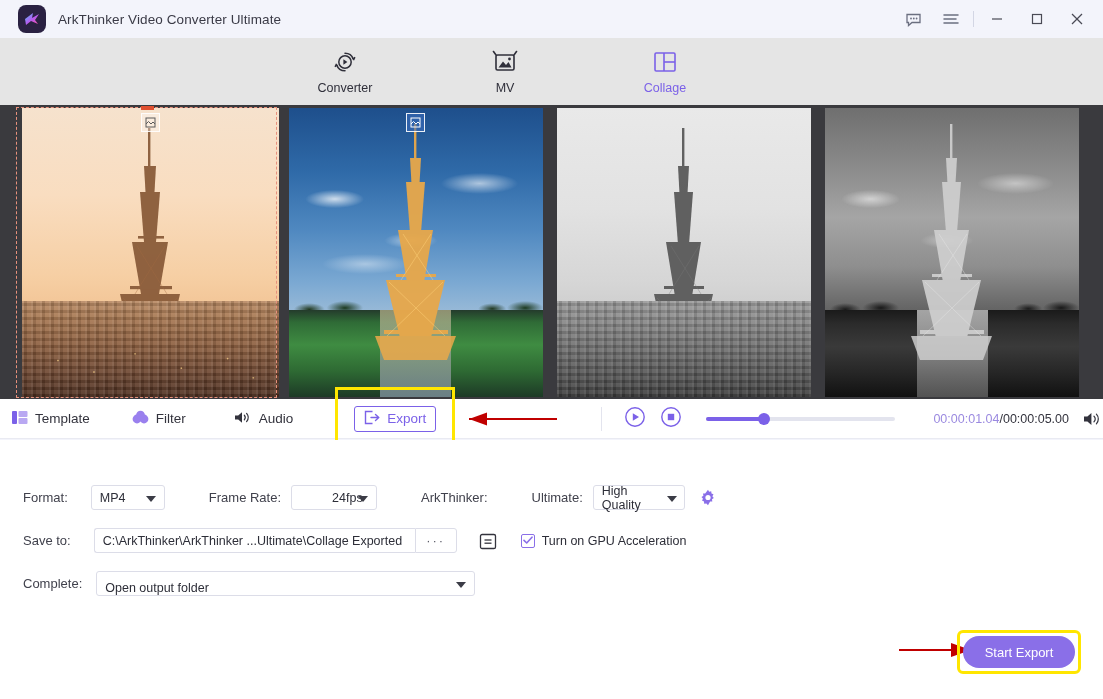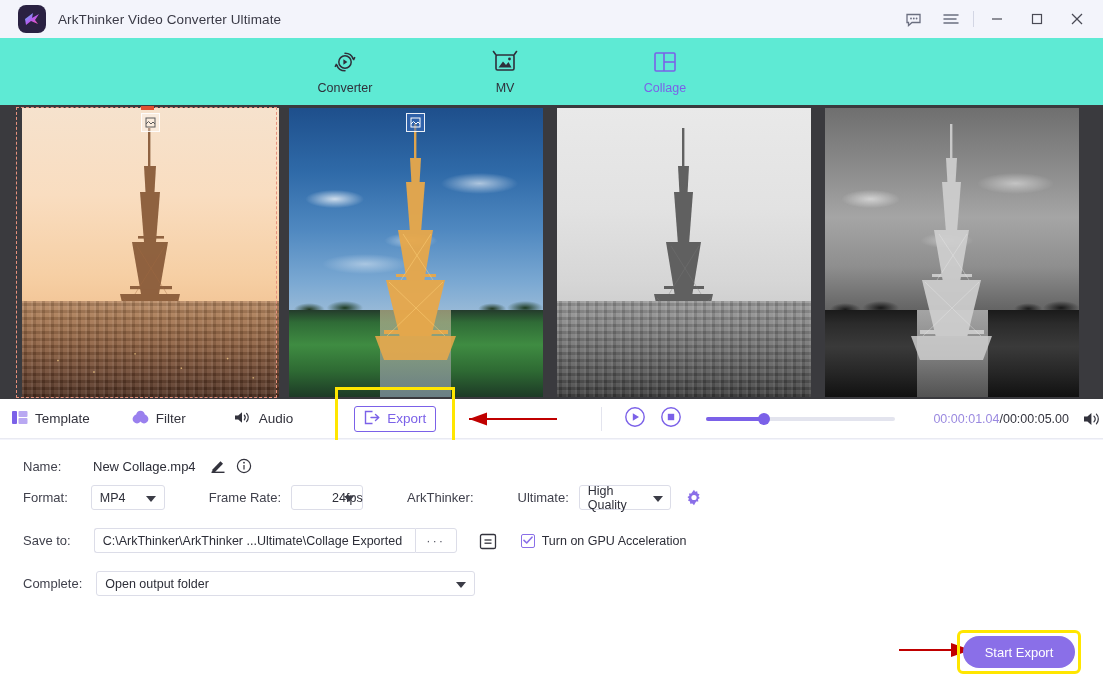--- a/index.html
+++ b/index.html
@@ -55,21 +55,21 @@
     display: flex; align-items: center; justify-content: center;
     color: #4a4a55;
     font-size: 15px;
   }
   .win-btn.close { margin-right: 6px; }
 
   
   .navbar {
     position: absolute; top: 38px; left: 0;
     width: 1103px; height: 67px;
-    background: #5eead4;
+    background: #e5e5e5;
     display: flex; align-items: center;
   }
   .nav-tabs {
     display: flex; align-items: flex-start;
     margin-left: 300px;
     gap: 70px;
   }
   .nav-tab {
     width: 90px;
     display: flex; flex-direction: column; align-items: center;
@@ -318,21 +318,21 @@
   }
   .select .caret {
     position: absolute; right: 8px; top: 50%;
     margin-top: -2px;
     width: 0; height: 0;
     border-left: 5px solid transparent;
     border-right: 5px solid transparent;
     border-top: 6px solid #3b3c46;
   }
   .sel-format { width: 74px; margin-left: 23px; }
-  .sel-fps    { width: 72px; margin-left: 10px; padding-left: 40px; }
+  .sel-fps    { width: 86px; margin-left: 10px; padding-left: 40px; }
   .sel-res    { width: 140px; margin-left: 10px; }
   .sel-quality{ width: 92px; margin-left: 10px; padding-right: 20px; }
   .sel-quality .caret2 {
     position: absolute; right: 7px; top: 50%; margin-top: -2px;
     width: 0; height: 0;
     border-left: 5px solid transparent;
     border-right: 5px solid transparent;
     border-top: 6px solid #3b3c46;
   }
   .path-box {
@@ -358,21 +358,21 @@
     margin-left: 22px; display: flex; align-items: center; gap: 7px;
     font-size: 12.5px; color: #2d2e38;
   }
   .cb {
     width: 14px; height: 14px;
     border: 1.5px solid #8a6fe8; border-radius: 2px;
     display: flex; align-items: center; justify-content: center;
     background: #fff;
   }
   .sel-complete {
-    width: 379px; margin-left: 14px;
+    width: 379px; margin-left: 14px; align-items: flex-end;
   }
   .gear { margin-left: 14px; display:flex; align-items:center; }
 
   .export-cta {
     position: absolute; right: 22px; top: 190px;
     border: 3px solid #ffe600;
     border-radius: 6px;
     padding: 3px;
   }
   .btn-primary {
@@ -697,37 +697,20 @@
     <div class="vol">
       <svg width="20" height="16" viewBox="0 0 20 16">
         <path d="M1 5.5h3.4L8.4 2v12L4.4 10.5H1z" fill="#33333d"></path>
         <path d="M11 5.2a3.8 3.8 0 0 1 0 5.6 M13.4 3.2a7 7 0 0 1 0 9.6" stroke="#33333d" stroke-width="1.2" fill="none" stroke-linecap="round"></path>
       </svg>
     </div>
   </div>
 
   <div class="panel">
 
-    <div class="frow row-name">
-      <span class="flabel">Name:</span>
-      <span class="fvalue">New Collage.mp4</span>
-      <span class="icon-btn" style="margin-left:14px">
-        <svg width="16" height="16" viewBox="0 0 16 16">
-          <path d="M2.5 11.5 L10.5 3.2 L13 5.7 L5 14 L2 14.6 Z" fill="#33333d"></path>
-          <rect x="1.5" y="13.6" width="13" height="1.4" fill="#33333d"></rect>
-        </svg>
-      </span>
-      <span class="icon-btn" style="margin-left:10px">
-        <svg width="16" height="16" viewBox="0 0 16 16" fill="none" stroke="#33333d" stroke-width="1.2">
-          <circle cx="8" cy="8" r="6.6"></circle>
-          <line x1="8" y1="7" x2="8" y2="11.4"></line>
-          <circle cx="8" cy="4.7" r=".9" fill="#33333d" stroke="none"></circle>
-        </svg>
-      </span>
-    </div>
 
     <div class="frow row-format">
       <span class="flabel">Format:</span>
       <div class="select sel-format">
         <span>MP4</span>
         <span class="caret"></span>
       </div>
 
       <span class="flabel" style="margin-left:44px">Frame Rate:</span>
       <div class="select sel-fps">

